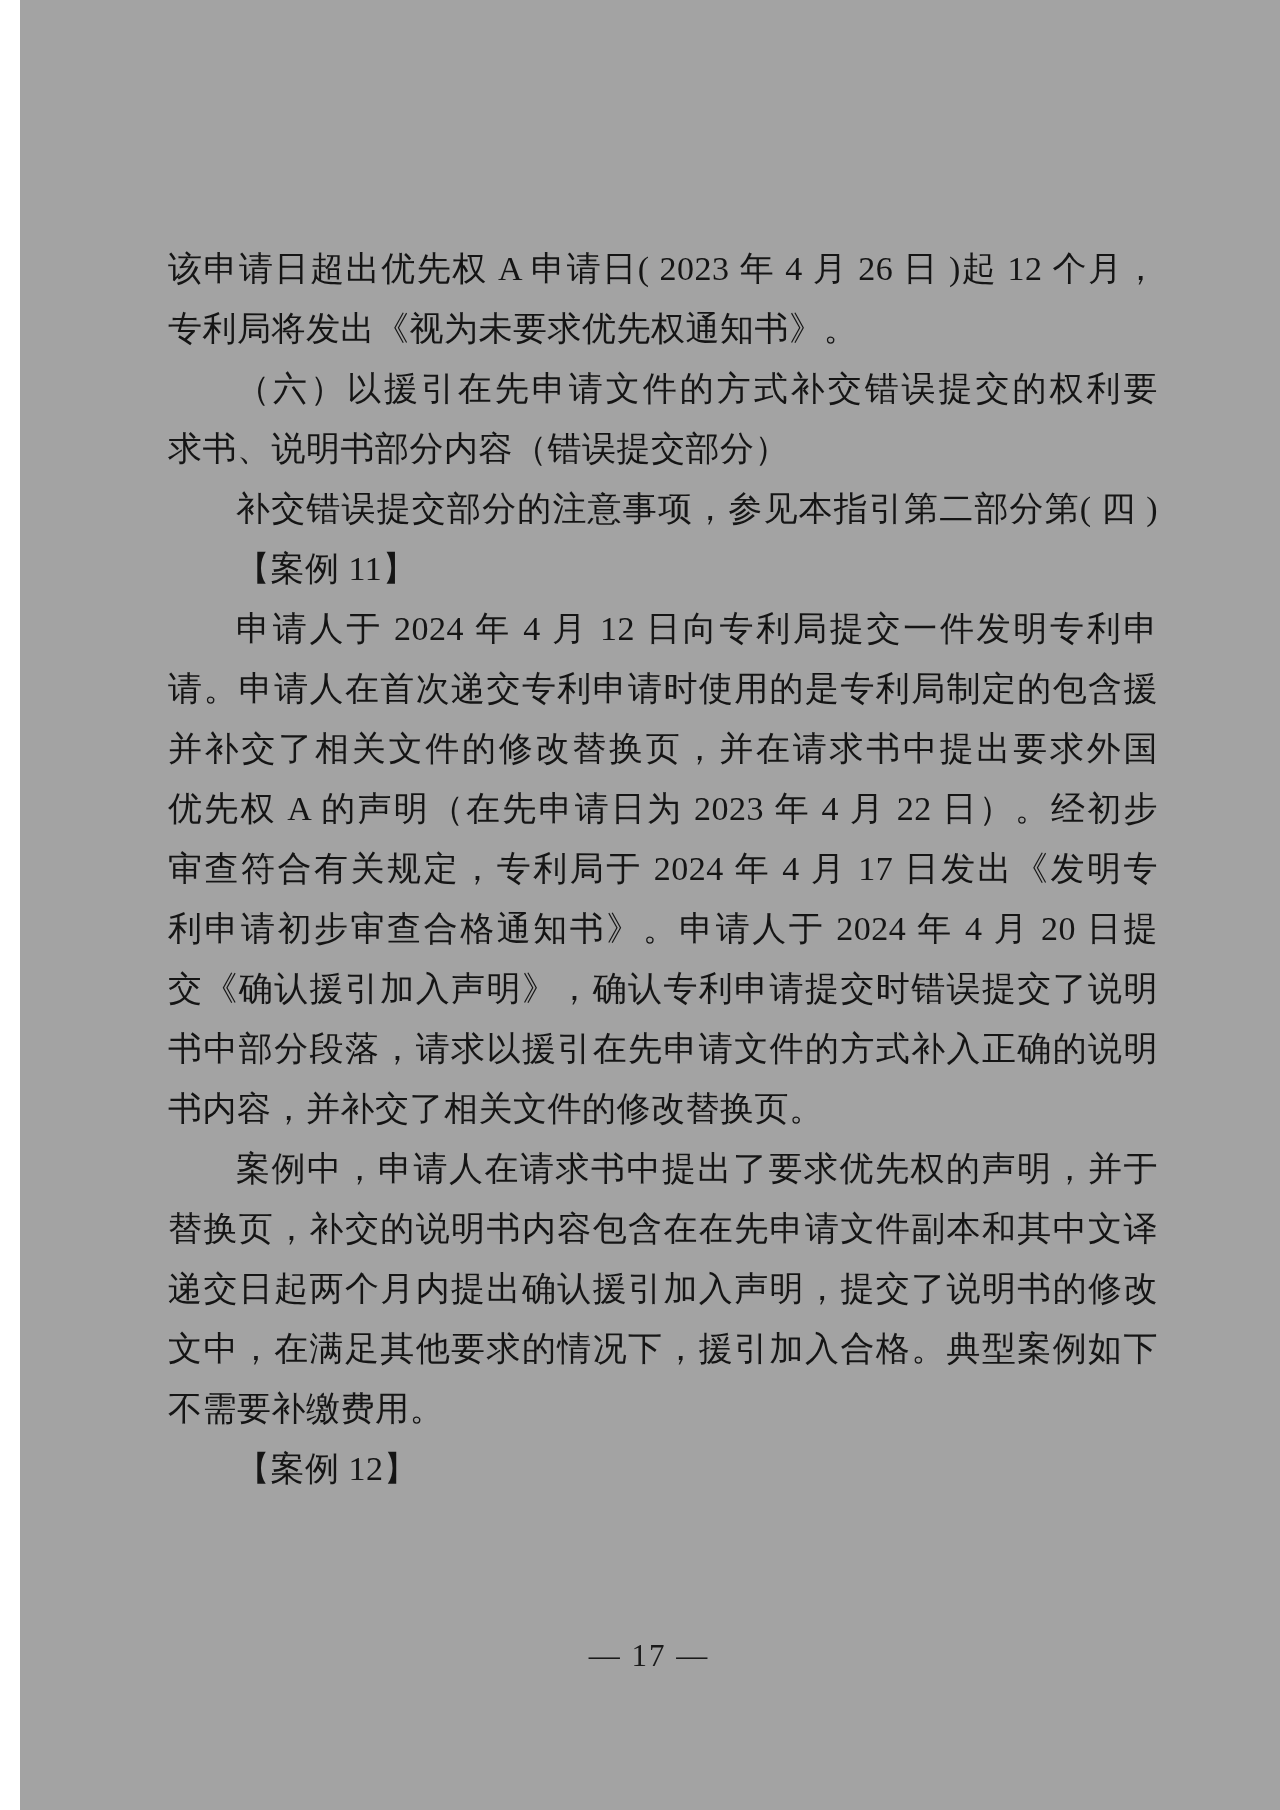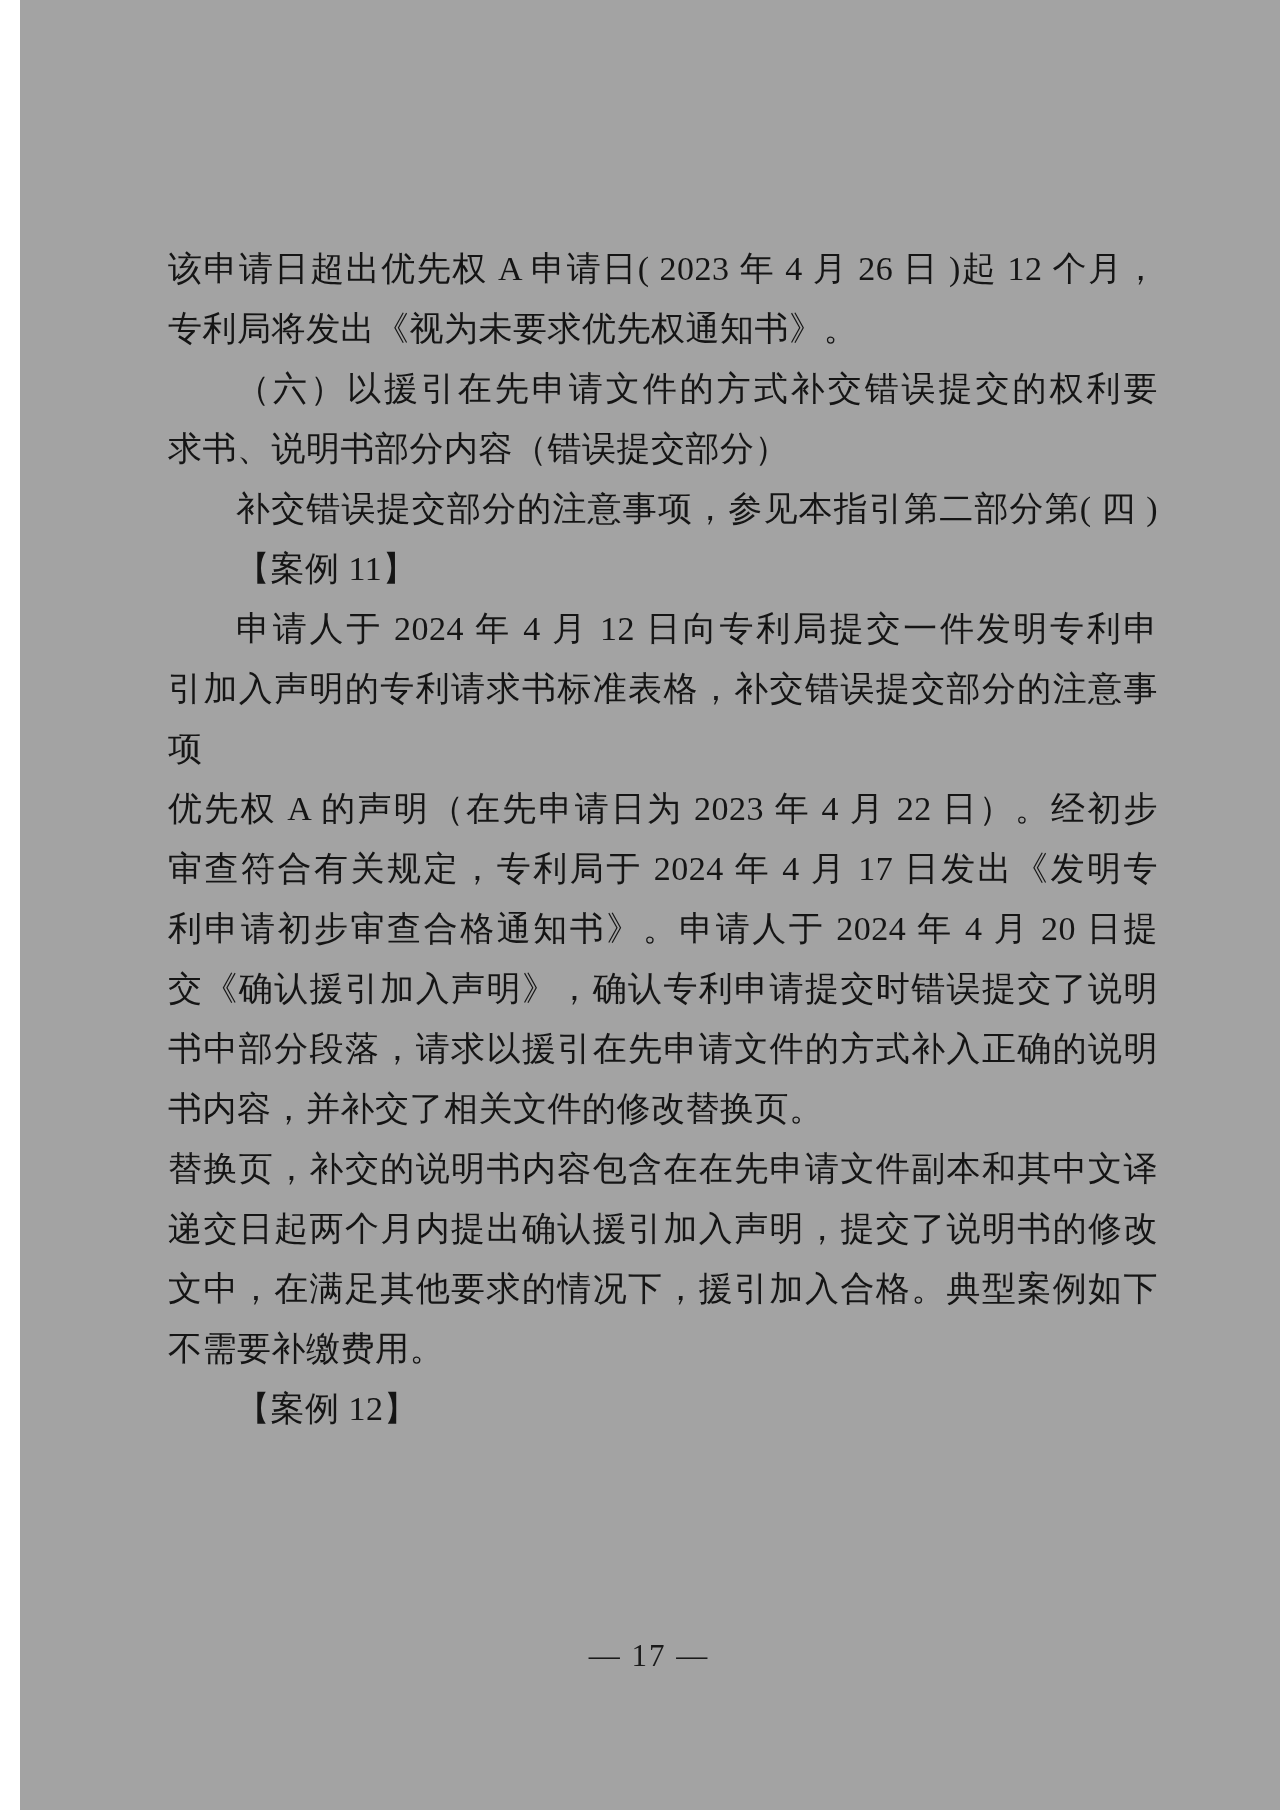--- a/index.html
+++ b/index.html
@@ -63,30 +63,32 @@
     </div>
 
     <div>
       <div class="ln ind">补交错误提交部分的注意事项，参见本指引第二部分第( 四 )</div>
     </div>
 
     <div class="bold ln-last ind">【案例 11】</div>
 
     <div>
       <div class="ln ind">申请人于 2024 年 4 月 12 日向专利局提交一件发明专利申</div>
-      <div class="ln">引加入声明的专利请求书标准表格，补交错误提交部分的注意事项</div>
+      <div class="ln">请。申请人在首次递交专利申请时使用的是专利局制定的包含援</div>
+      <div class="ln">并补交了相关文件的修改替换页，并在请求书中提出要求外国</div>
       <div class="ln">优先权 A 的声明（在先申请日为 2023 年 4 月 22 日）。经初步</div>
       <div class="ln">审查符合有关规定，专利局于 2024 年 4 月 17 日发出《发明专</div>
       <div class="ln">利申请初步审查合格通知书》。申请人于 2024 年 4 月 20 日提</div>
       <div class="ln">交《确认援引加入声明》，确认专利申请提交时错误提交了说明</div>
       <div class="ln">书中部分段落，请求以援引在先申请文件的方式补入正确的说明</div>
       <div class="ln-last">书内容，并补交了相关文件的修改替换页。</div>
     </div>
 
     <div>
+      <div class="ln ind">案例中，申请人在请求书中提出了要求优先权的声明，并于</div>
       <div class="ln">替换页，补交的说明书内容包含在在先申请文件副本和其中文译</div>
       <div class="ln">递交日起两个月内提出确认援引加入声明，提交了说明书的修改</div>
       <div class="ln">文中，在满足其他要求的情况下，援引加入合格。典型案例如下</div>
       <div class="ln-last">不需要补缴费用。</div>
     </div>
 
     <div class="bold ln-last ind">【案例 12】</div>
 
   </div>
 

